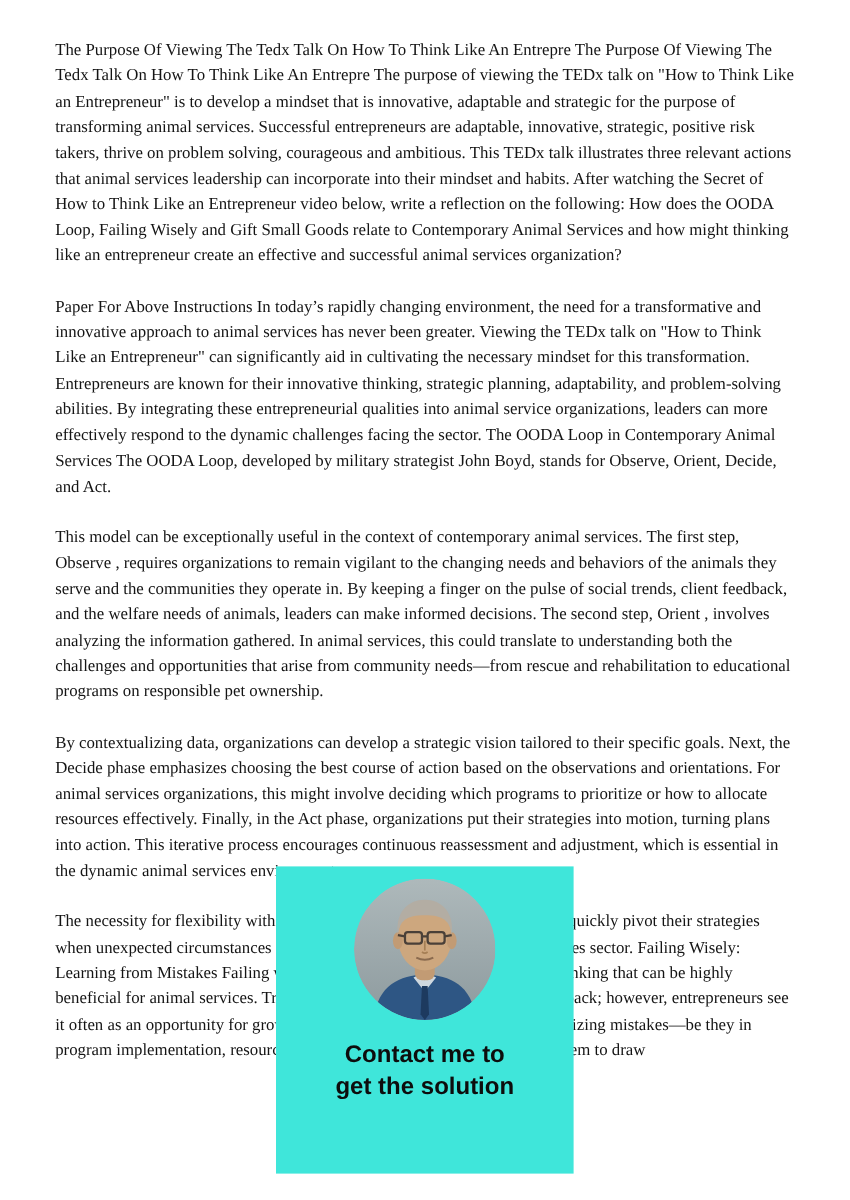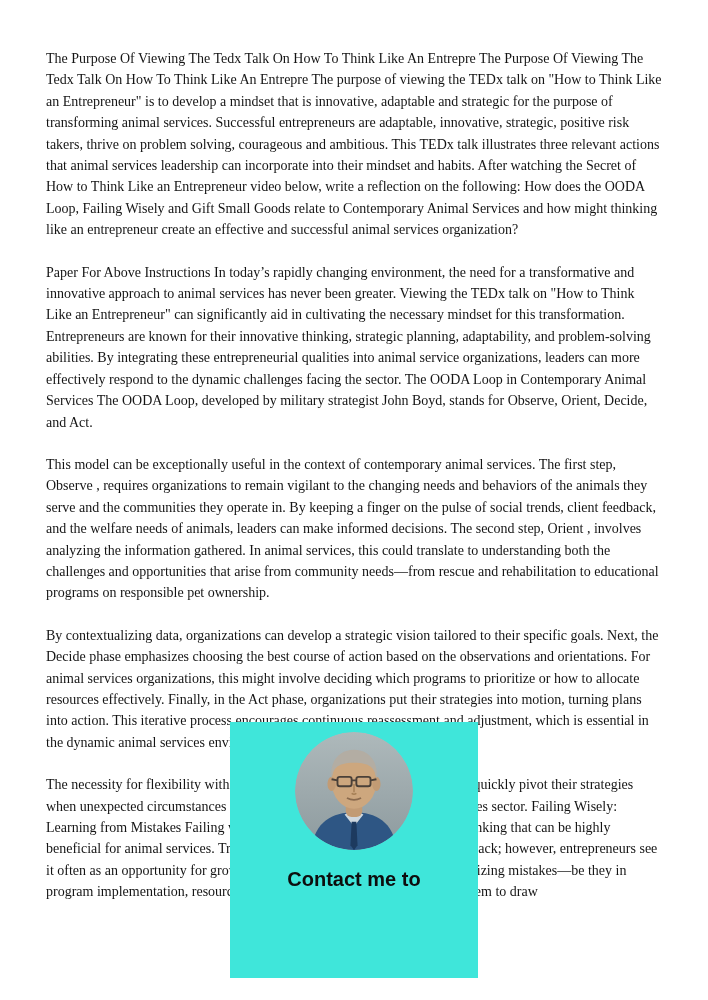--- a/index.html
+++ b/index.html
@@ -19,21 +19,21 @@
     position: absolute;
     left: 46px;
     top: 32px;
     width: 616px;
     color: #141414;
     font-size: 14px;
     line-height: 21.4px;
     text-align: left;
   }
   .doc-text p {
-    margin: 16px 0 21px 0;
+    margin: 0 0 21px 0;
   }
   .contact-card {
     position: absolute;
     left: 230px;
     top: 722px;
     width: 248px;
     height: 256px;
     background: #3fe6da;
     display: flex;
     flex-direction: column;
@@ -123,16 +123,17 @@
           </g>
 
           <path d="M44,56 Q50,59 56,56" stroke="#8a6a4e" stroke-width="1.4" fill="none"></path>
 
           <path d="M50,44 L50,51 M48,52 Q50,53.5 52,52" stroke="#a57f55" stroke-width="1.2" fill="none"></path>
         </g>
       </svg>
     </div>
     <div class="contact-message">
       <div>Contact me to</div>
+      <div>get the solution</div>
     </div>
   </div>
 
 </div>
 
 </body></html>

